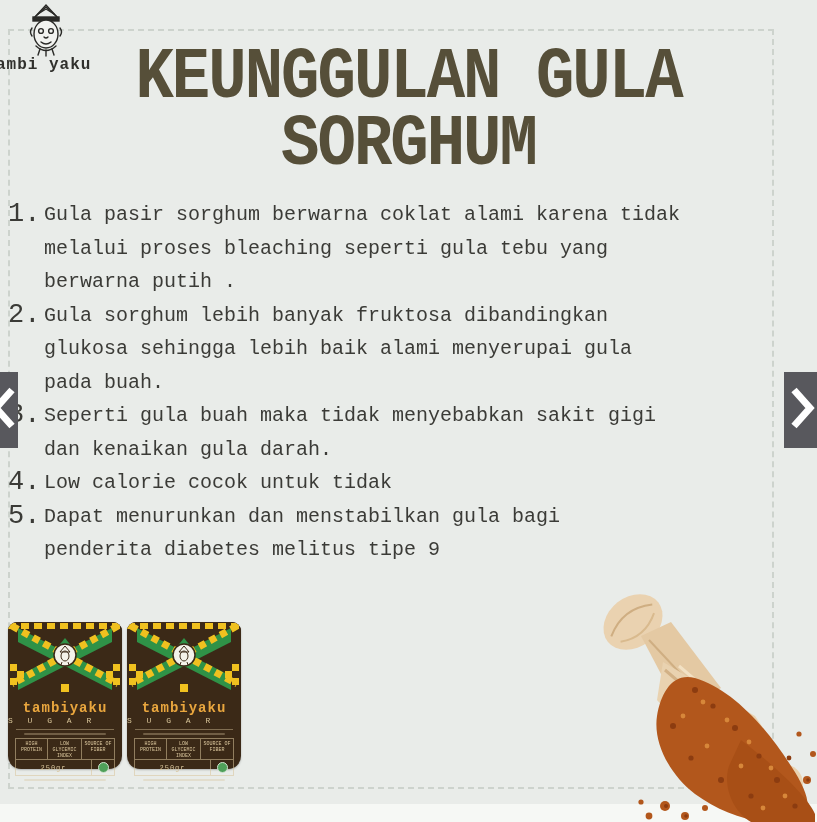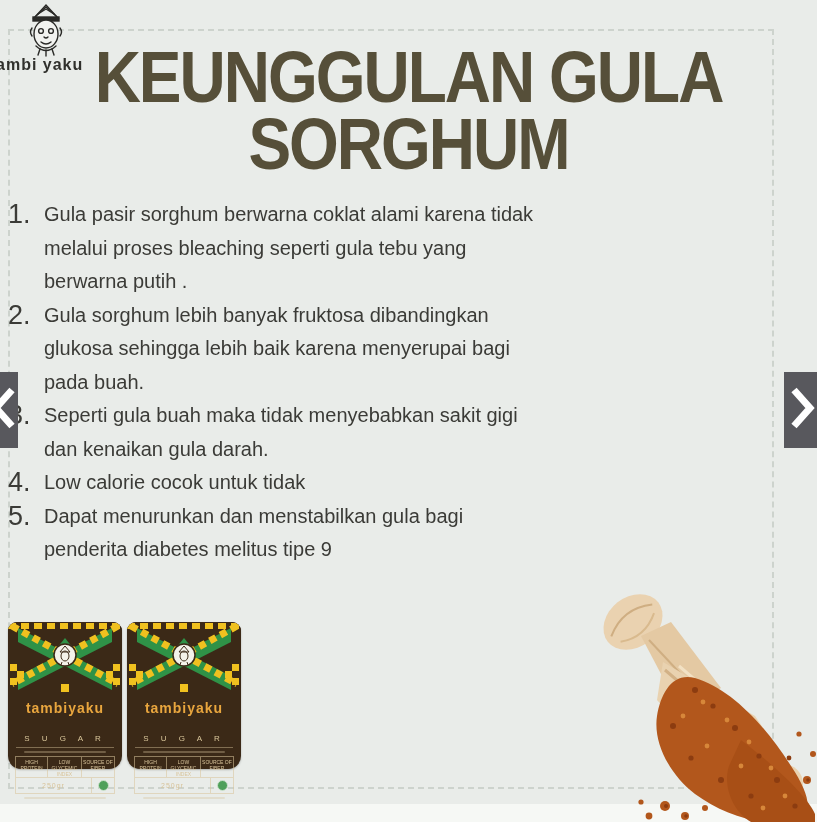--- a/index.html
+++ b/index.html
@@ -1,19 +1,19 @@
 <!DOCTYPE html>
 <html><head>
 <meta charset="utf-8">
 <style>
   html,body{margin:0;padding:0;}
   .poster{
     position:relative; width:817px; height:822px;
     background:#e9ece9; overflow:hidden;
-    font-family:Liberation Sans, sans-serif;
+    font-family:Liberation Mono, monospace;
   }
   .bottom-strip{position:absolute;left:0;bottom:0;width:100%;height:18px;background:#f6f8f5;z-index:1;}
   .dash-frame{
     position:absolute; left:8px; top:29px; width:766px; height:760px;
     border:2px dashed #cdd3cd; box-sizing:border-box; z-index:2; pointer-events:none;
   }
   
   .logo{position:absolute; left:0; top:2px; width:120px; z-index:5; text-align:left;}
   .logo svg{display:block; margin-left:14px;}
   .logo-text{font-size:16px; font-weight:bold; color:#30302c; letter-spacing:1px; margin-top:-2px; margin-left:-4px;}
@@ -31,21 +31,21 @@
   .benefit .txt{flex:1; font-size:20px; line-height:33.5px; white-space:pre-line;}
   
   .pouch{
     position:absolute; top:622px; width:114px; height:147px;
     background:#3b2917; border-radius:9px 9px 13px 13px; z-index:4;
     box-shadow:0 1px 2px rgba(0,0,0,.25);
   }
   .pouch.p1{left:8px;} .pouch.p2{left:127px;}
   .pouch svg.pattern{display:block; border-radius:9px 9px 0 0;}
   .pouch .brand{margin-top:2px; text-align:center; color:#e9a63e; font-size:14px; font-weight:bold; letter-spacing:1px;}
-  .pouch .ptype{text-align:center; color:#d9c69a; font-size:8px; letter-spacing:5px; margin-top:18px;}
+  .pouch .ptype{text-align:left; color:#d9c69a; font-size:8px; letter-spacing:5px; margin-top:0;}
   .sepline{height:1px; background:rgba(216,196,155,.45); margin:4px 8px 0 8px;}
   .microline{height:2px; background:rgba(216,196,155,.35); margin:3px 16px 0 16px; border-radius:1px;}
   .claims-box{
     margin:3px 7px 0 7px; border:1px solid rgba(216,196,155,.55);
     display:grid; grid-template-columns:1fr 1.05fr 1fr;
   }
   .claim-cell{
     padding:2px 1px; color:#d8c49b; font-size:5px; line-height:6px; text-align:center;
     text-transform:uppercase; border-right:1px solid rgba(216,196,155,.55);
     overflow:hidden; height:16px;
@@ -106,21 +106,21 @@
   <div class="benefits">
     <div class="benefit">
       <div class="num">1.</div>
       <div class="txt">Gula pasir sorghum berwarna coklat alami karena tidak
 melalui proses bleaching seperti gula tebu yang
 berwarna putih .</div>
     </div>
     <div class="benefit">
       <div class="num">2.</div>
       <div class="txt">Gula sorghum lebih banyak fruktosa dibandingkan
-glukosa sehingga lebih baik karena menyerupai bagi
+glukosa sehingga lebih baik alami menyerupai gula
 pada buah.</div>
     </div>
     <div class="benefit">
       <div class="num">3.</div>
       <div class="txt">Seperti gula buah maka tidak menyebabkan sakit gigi
 dan kenaikan gula darah.</div>
     </div>
     <div class="benefit">
       <div class="num">4.</div>
       <div class="txt">Low calorie cocok untuk tidak</div>

